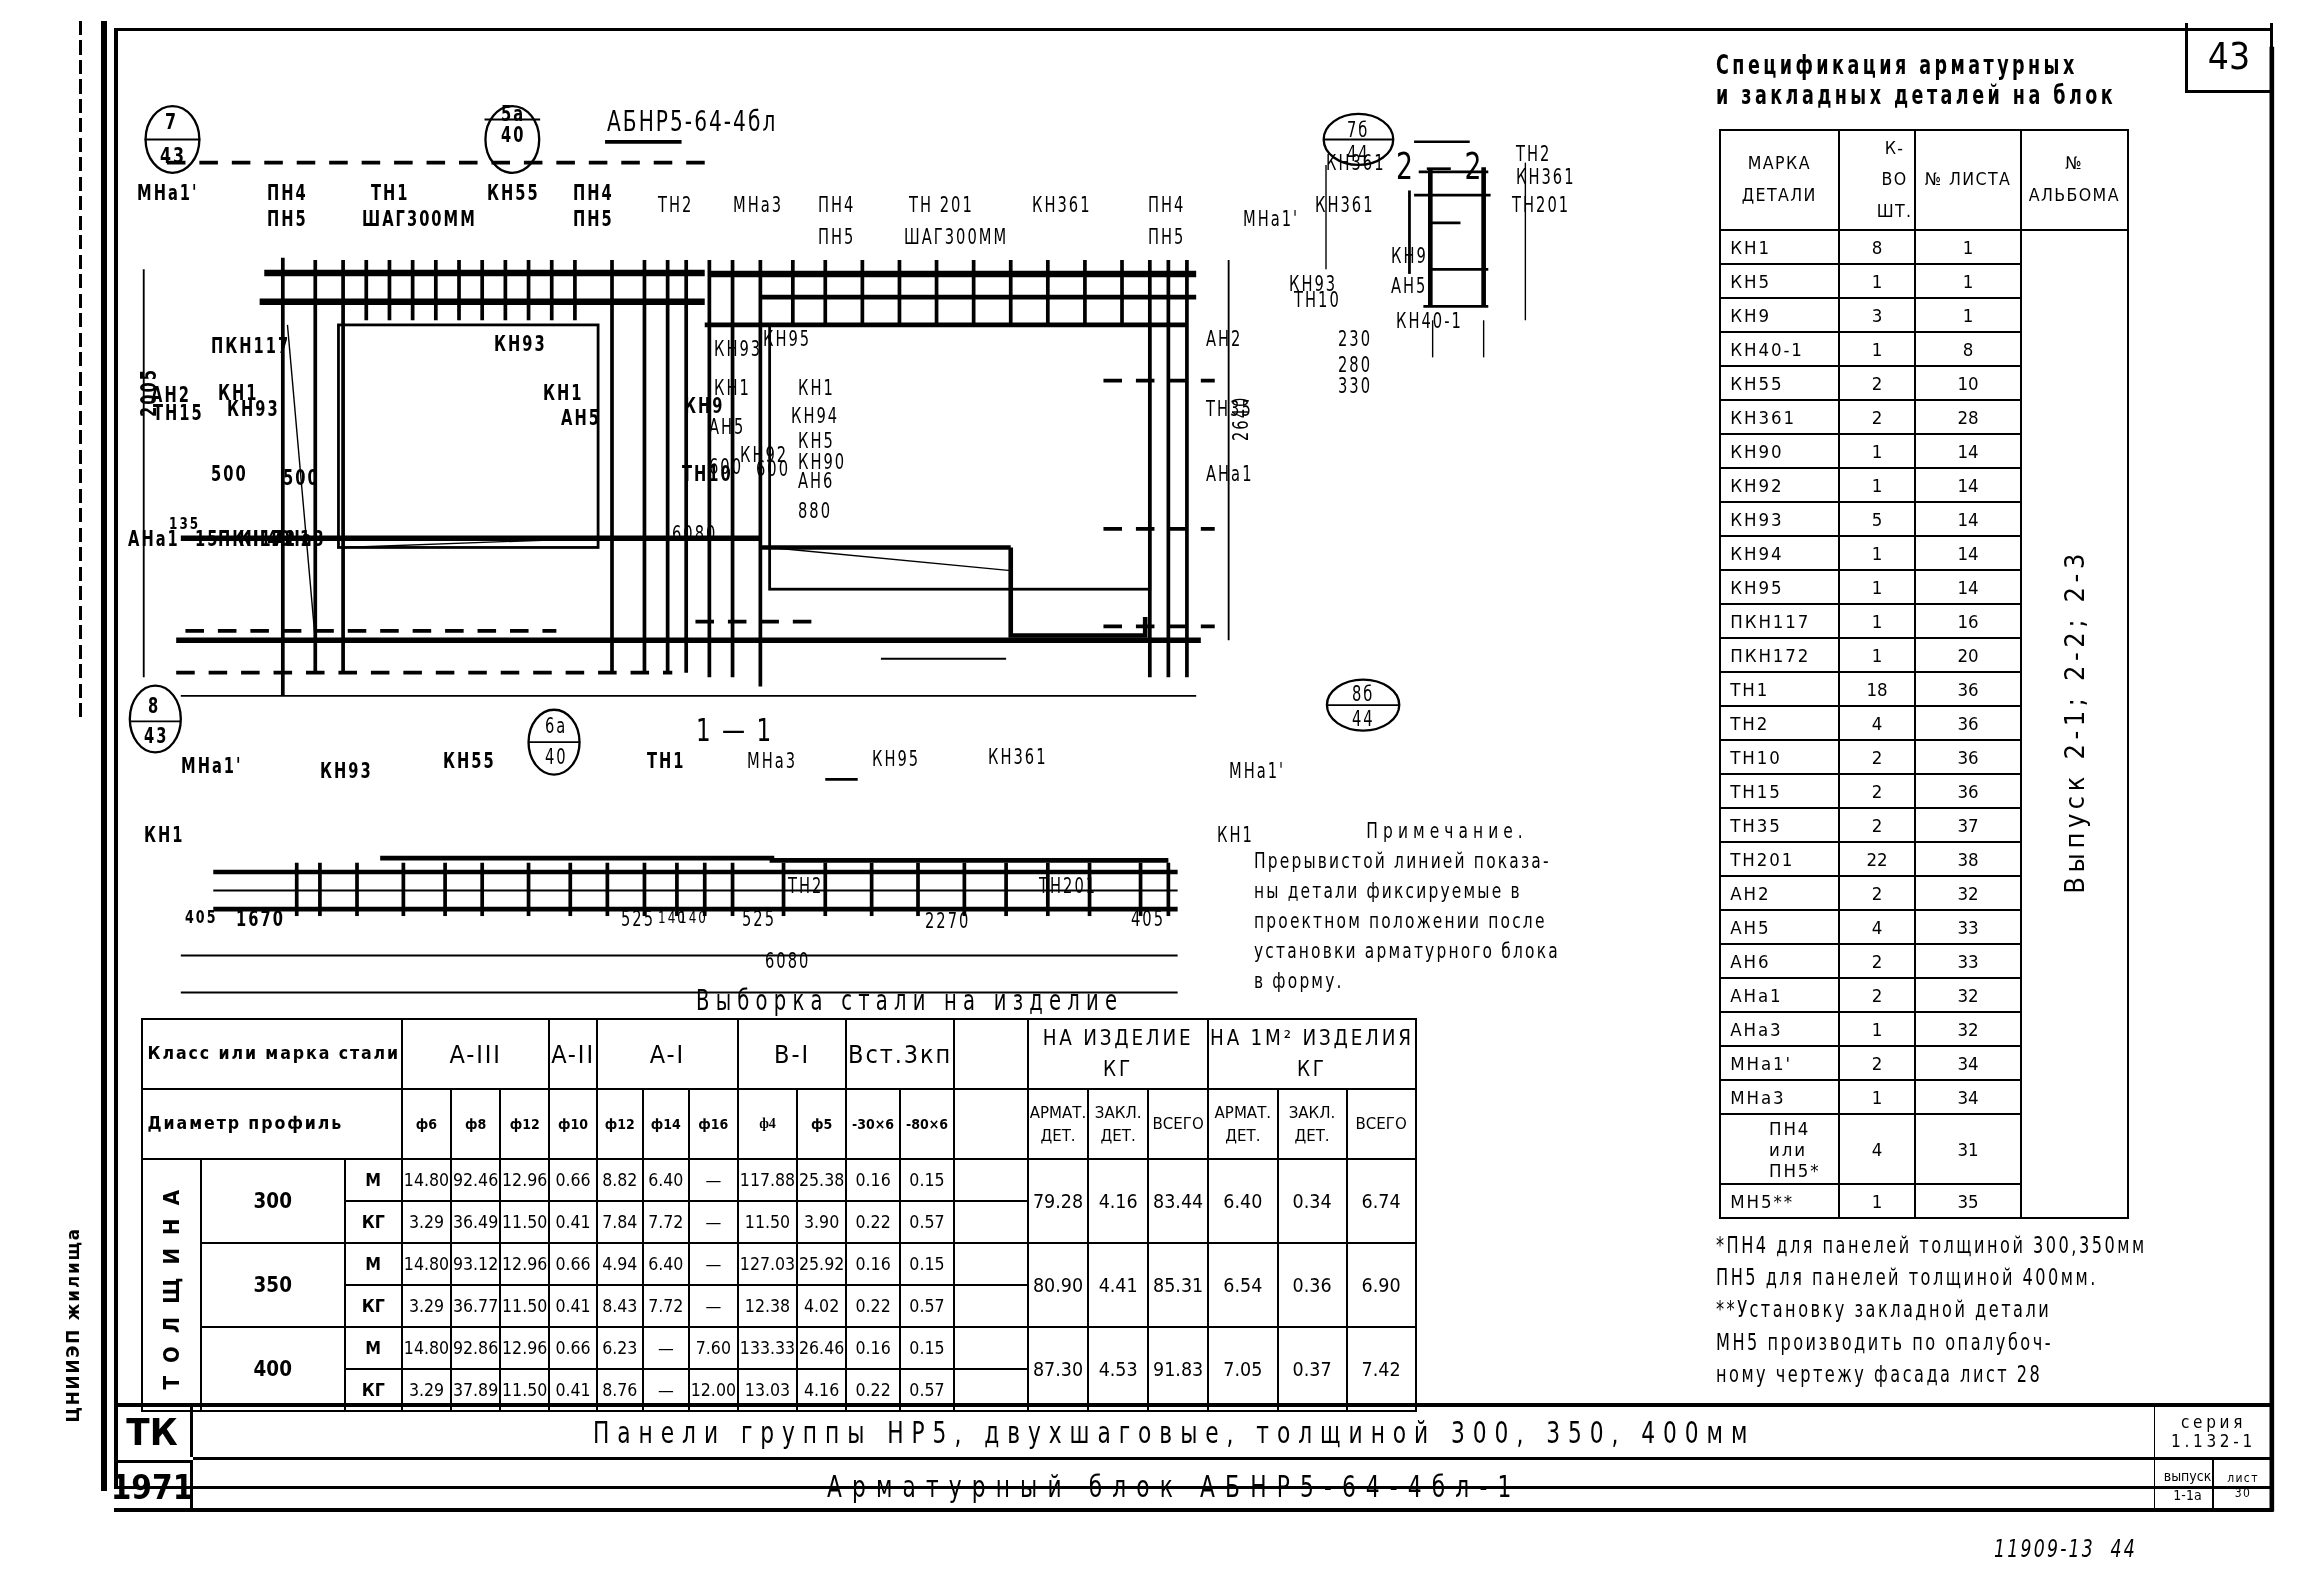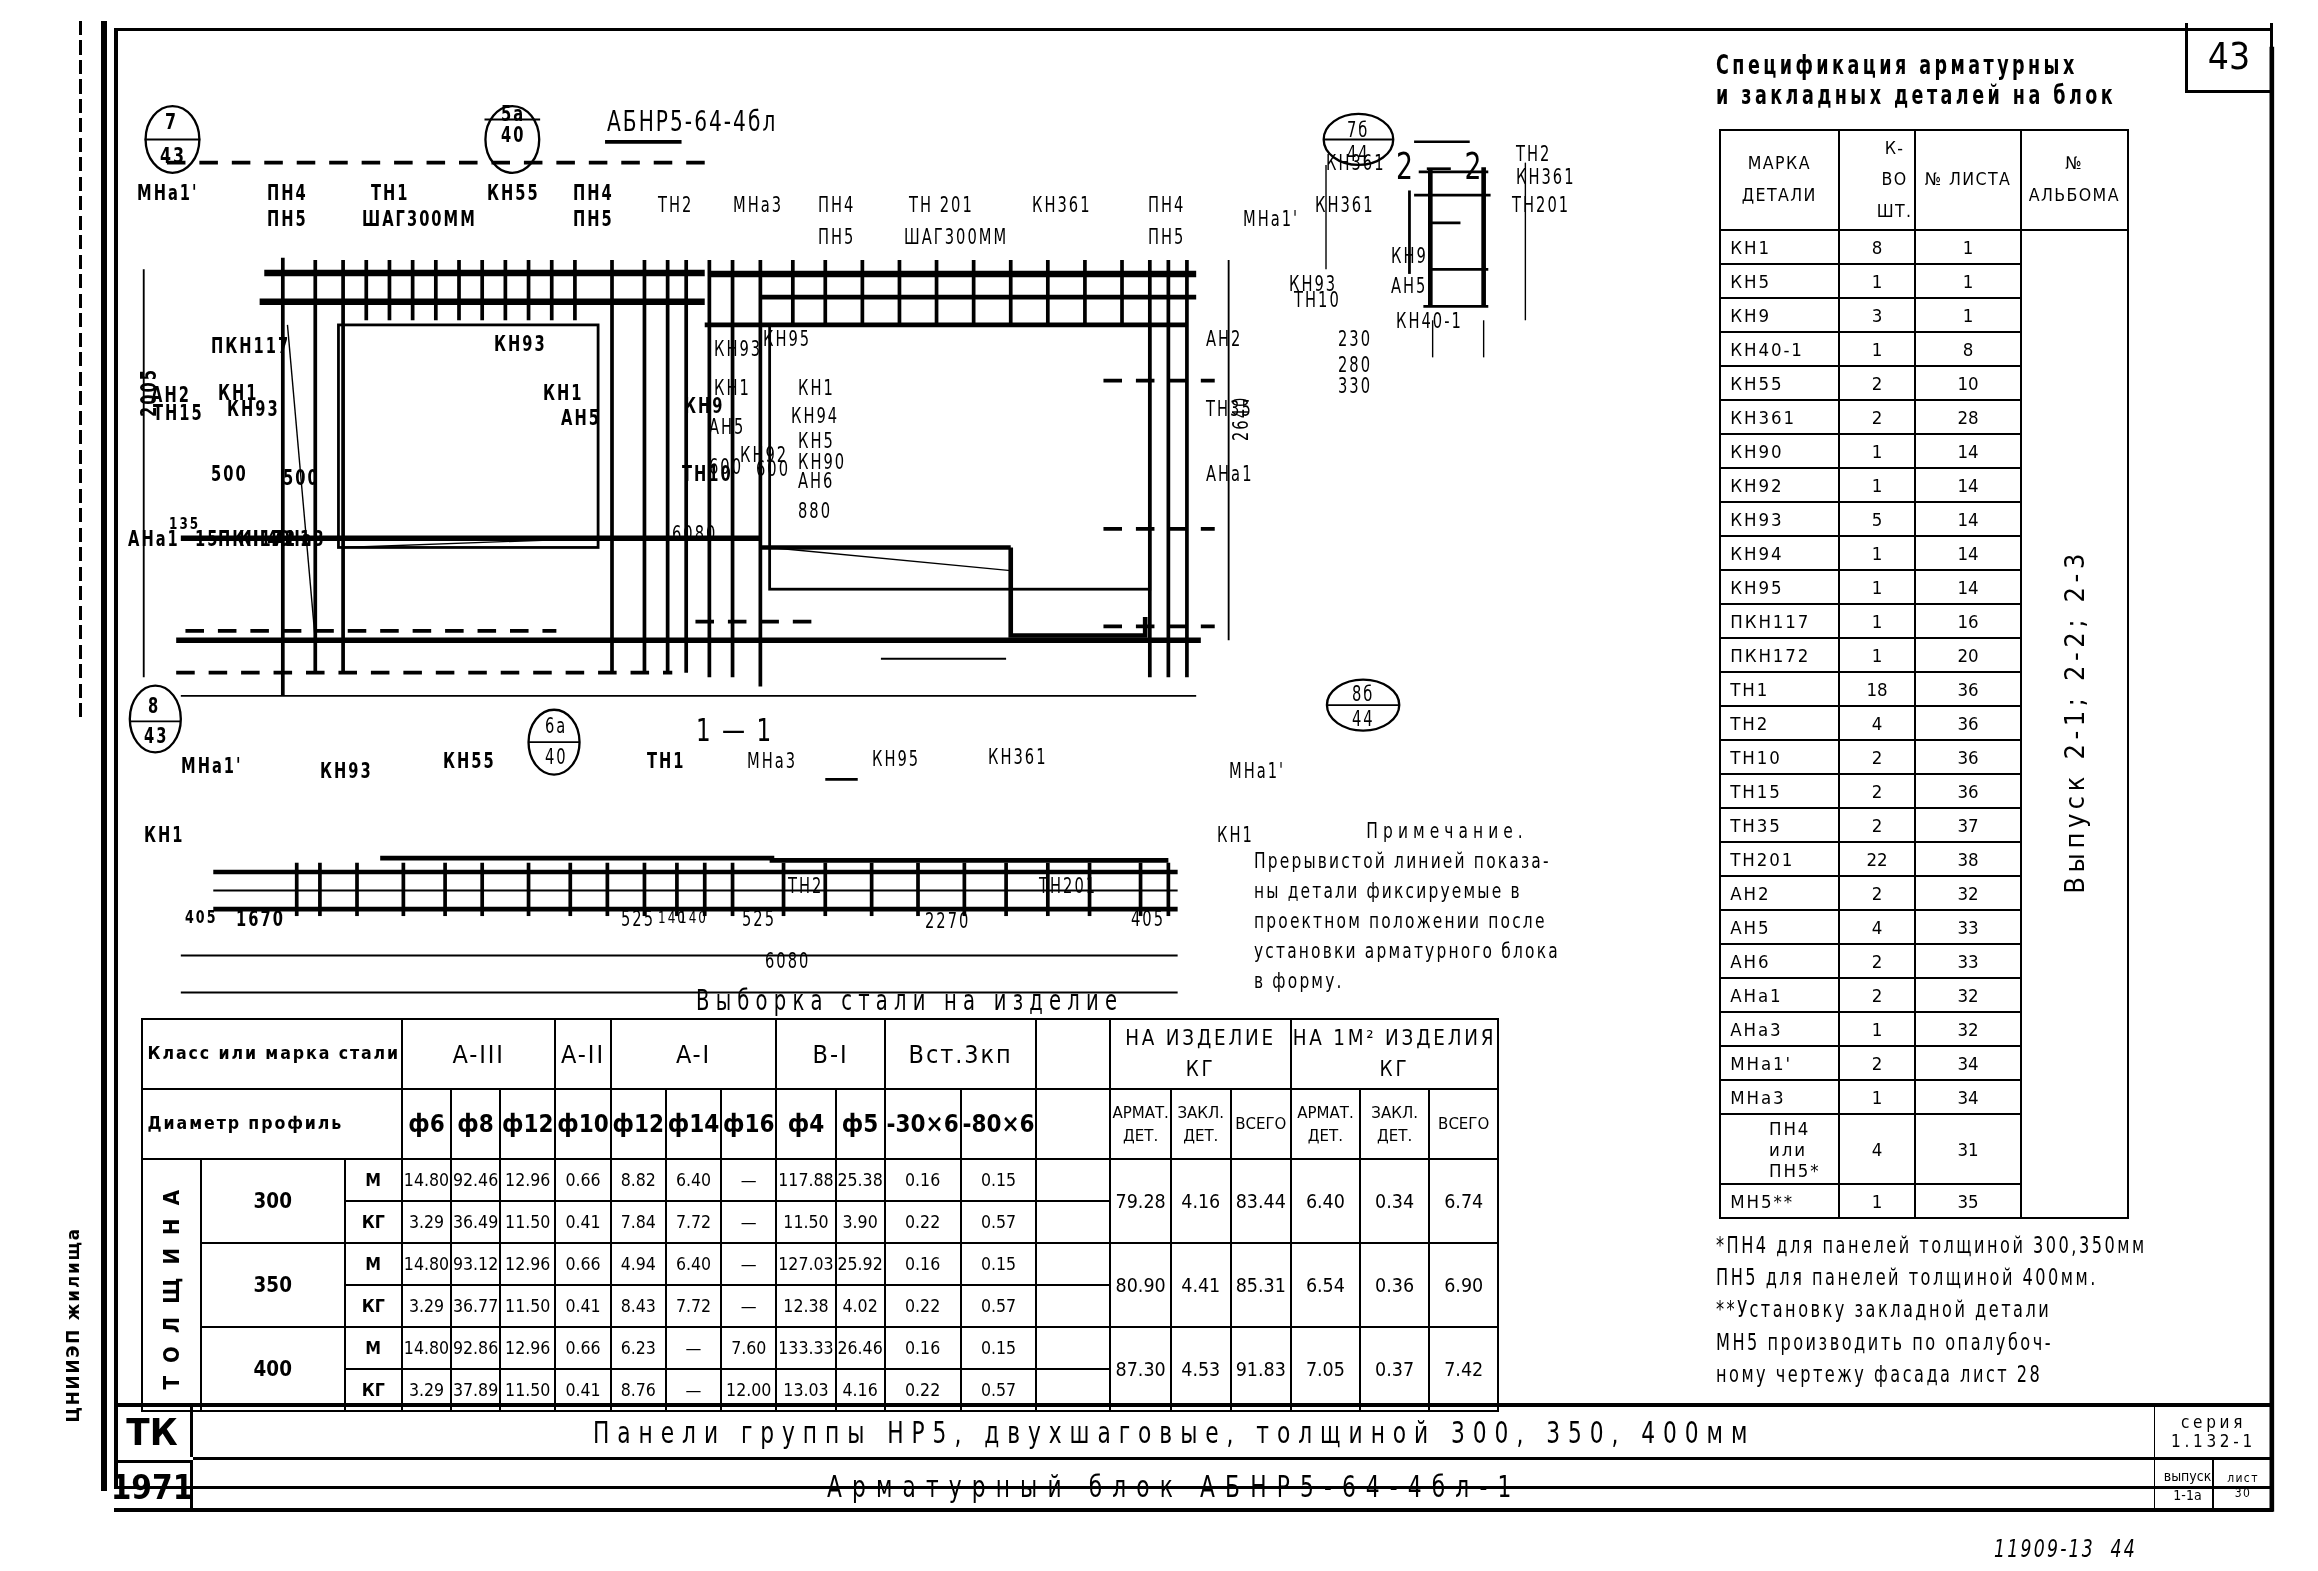--- a/index.html
+++ b/index.html
@@ -23,21 +23,21 @@
   .spec-table td.mark { text-align:left; padding-left: 9.3px; letter-spacing: 1.9px; }
   .spec-table td.album { font-size: 27px; letter-spacing: 4.6px; vertical-align: middle; }
   .spec-table td.album span { display:inline-block; writing-mode: vertical-rl; transform: rotate(180deg); white-space:nowrap; }
   
   .steel-title { position:absolute; left: 696px; top: 983px; font-size: 29px; letter-spacing: 8.3px; transform: scaleX(0.75); transform-origin:left top; }
   .steel-table { position:absolute; left: 141px; top: 1018px; font-size: 17.6px; }
   .steel-table td { border: 2.3px solid #000; text-align:center; height: 42px; padding: 0 0.9px; white-space: nowrap; }
   .steel-table td.hdr { font-weight: bold; text-align:left; padding-left: 4.6px; line-height: 1.35; letter-spacing: 1.9px; }
   .steel-table td.grp { font-size: 25px; letter-spacing: 1.9px; }
   .steel-table td.vert span { display:inline-block; writing-mode: vertical-rl; transform: rotate(180deg); font-size: 22px; letter-spacing: 13px; font-weight: bold; }
-  .steel-table td.th { font-weight: bold; font-size: 24px; }
+  .steel-table td.th { font-weight: bold; font-size: 14px; }
   .steel-table td.unit { font-weight: bold; width: 28px; }
   .steel-table td.sub { font-size: 16.7px; line-height: 1.4; }
   .steel-table td.big { font-size: 19.5px; }
   
   .note { position:absolute; left: 1254px; top: 816px; font-size: 22px; letter-spacing: 2.8px; line-height: 1.36; transform: scaleX(0.78); transform-origin: left top; }
   .note .head { display:block; margin-left: 144px; letter-spacing: 6.5px; }
   .fnotes { position:absolute; left: 1716px; top: 1229px; font-size: 23px; letter-spacing: 3.2px; line-height: 1.4; transform: scaleX(0.78); transform-origin: left top; white-space: nowrap; }
   
   .tb { position:absolute; left: 114px; top: 1403px; width: 2159px; height: 109px; border-top: 4.6px solid #000; border-bottom: 4.6px solid #000; }
   .tb .cell { position:absolute; display:flex; align-items:center; justify-content:center; }
@@ -487,21 +487,21 @@
   </tr>
   <tr id="steel-diam-row">
     <td class="hdr" colspan="3" style="height:70px;">Диаметр профиль</td>
   <td class="th" style="width: 46px;">ф6</td>
         <td class="th" style="width: 46px;">ф8</td>
         <td class="th" style="width: 46px;">ф12</td>
         <td class="th" style="width: 46px;">ф10</td>
         <td class="th" style="width: 46px;">ф12</td>
         <td class="th" style="width: 46px;">ф14</td>
         <td class="th" style="width: 46px;">ф16</td>
-        <td class="th" style="width: 44px;">ф4</td>
+        <td class="th" style="width: 44px; font-family: Liberation Serif, serif;">ф4</td>
         <td class="th" style="width: 46px;">ф5</td>
         <td class="th" style="width: 46px;">-30×6</td>
         <td class="th" style="width: 46px;">-80×6</td>
         <td></td>
         <td class="sub" style="width: 60px; white-space: normal;">АРМАТ. ДЕТ.</td>
         <td class="sub" style="width: 60px; white-space: normal;">ЗАКЛ. ДЕТ.</td>
         <td class="sub" style="width: 60px; white-space: normal;">ВСЕГО</td>
         <td class="sub" style="width: 60px; white-space: normal;">АРМАТ. ДЕТ.</td>
         <td class="sub" style="width: 60px; white-space: normal;">ЗАКЛ. ДЕТ.</td>
         <td class="sub" style="width: 60px; white-space: normal;">ВСЕГО</td>

